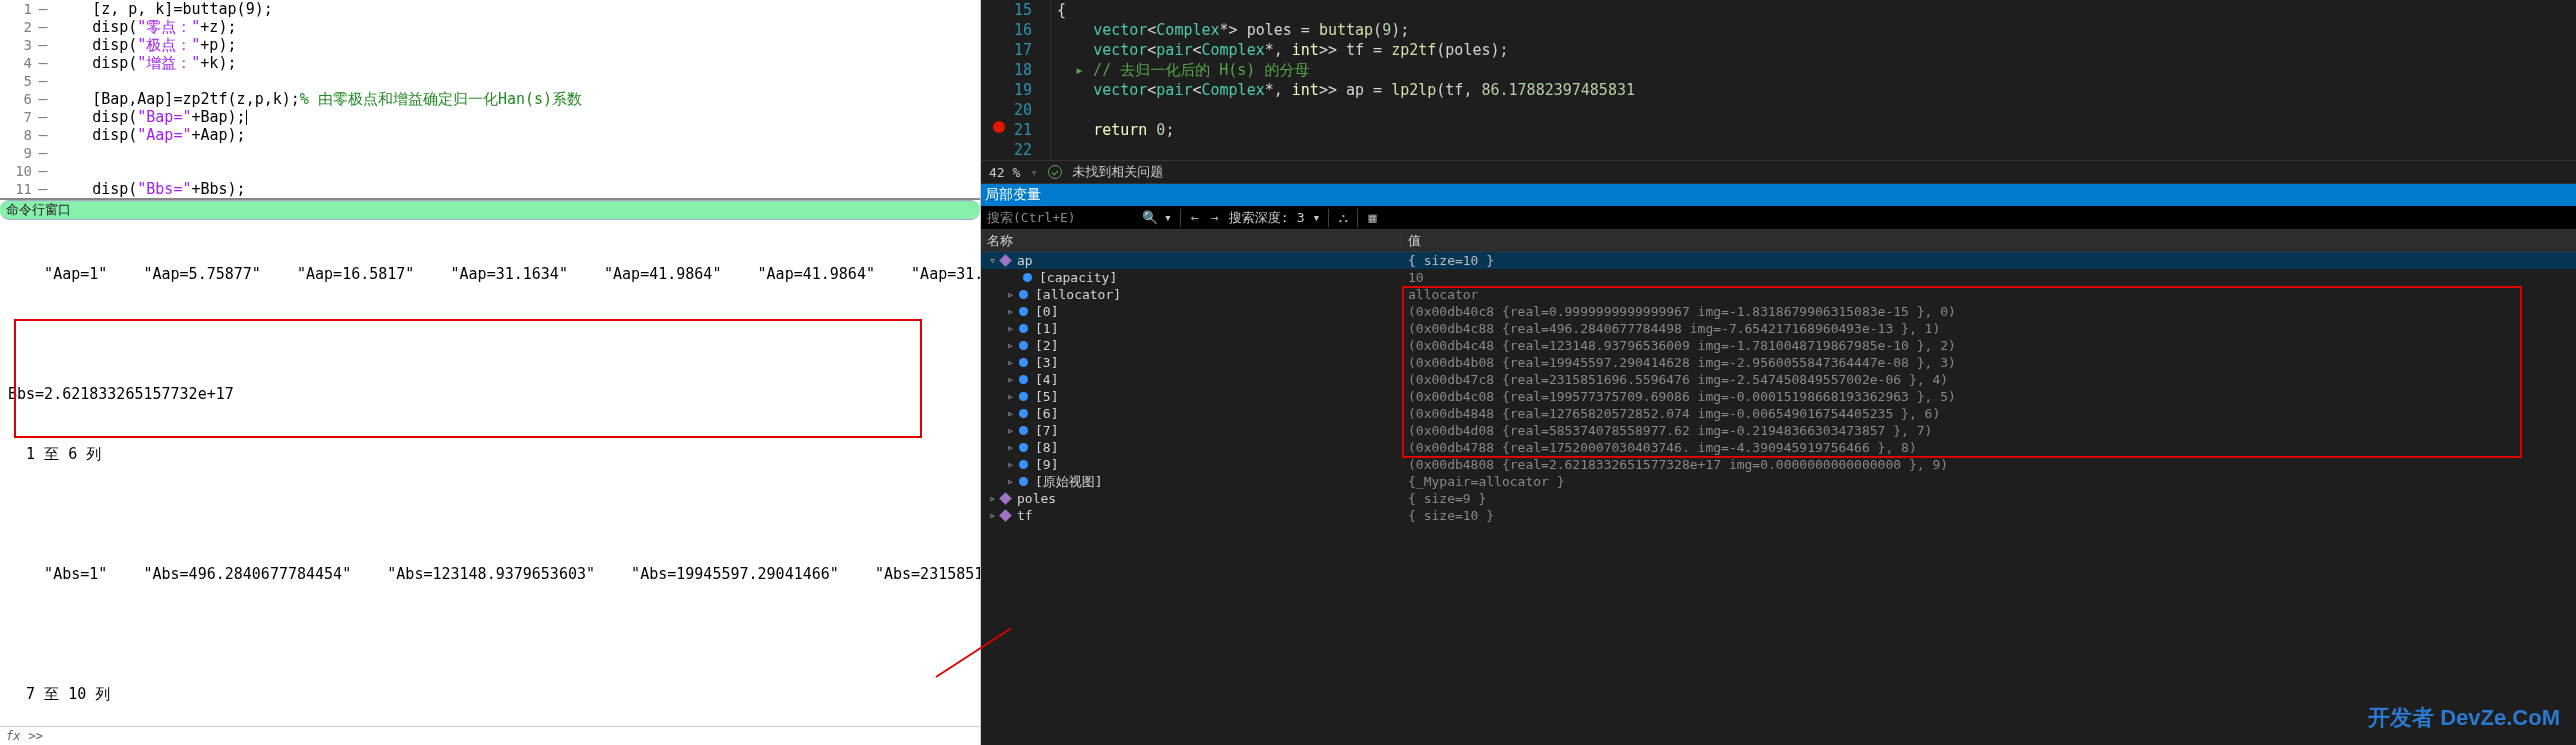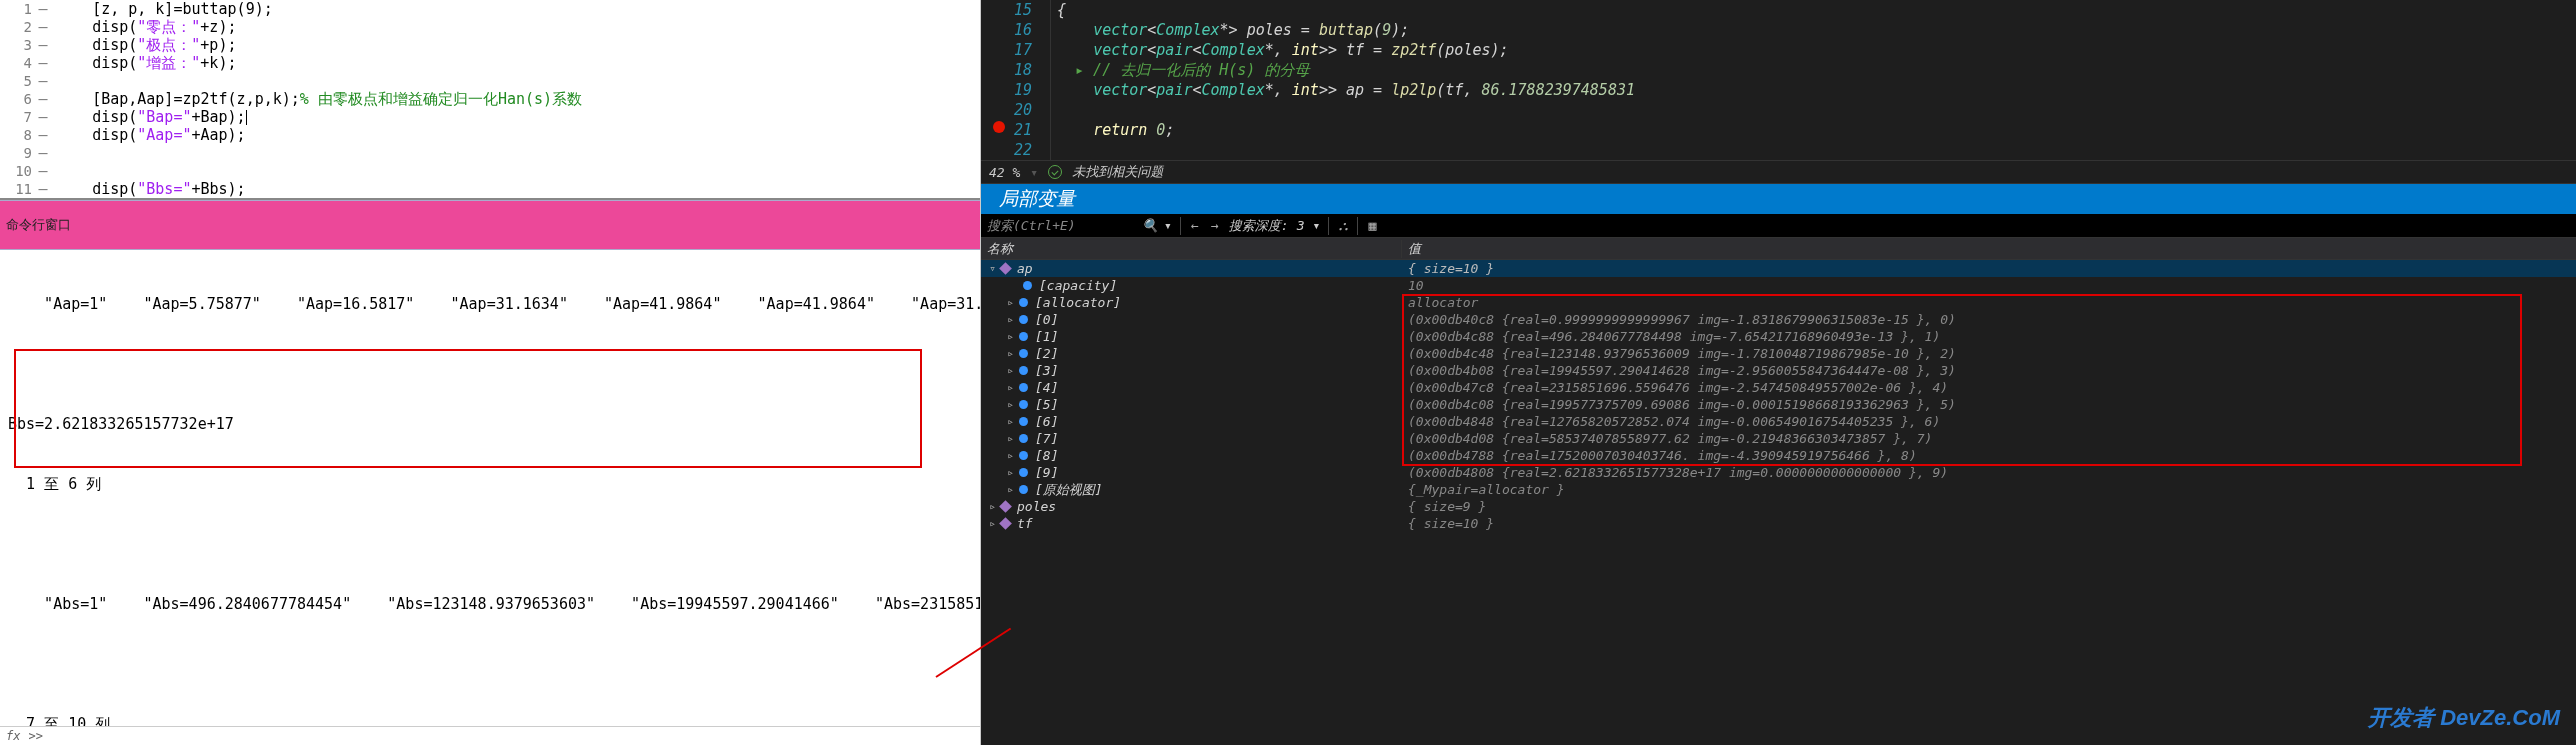--- a/index.html
+++ b/index.html
@@ -1,31 +1,31 @@
 <!DOCTYPE html>
 <html><head>
 <meta charset="utf-8">
 <style>
   * { margin: 0; padding: 0; box-sizing: border-box; }
   html, body { width: 2576px; height: 745px; overflow: hidden; font-family: 'Consolas', 'Microsoft YaHei', monospace; font-size: 16px; }
   .root { display: flex; width: 100%; height: 100%; }
   .left-pane { width: 981px; height: 100%; border-right: 1px solid #ccc; display: flex; flex-direction: column; background: #fff; }
-  .right-pane { width: 1595px; height: 100%; display: flex; flex-direction: column; background: #1e1e1e; color: #d4d4d4; position: relative; font-style: italic; }
+  .right-pane { width: 1595px; height: 100%; display: flex; flex-direction: column; background: #1e1e1e; color: #d4d4d4; position: relative; }
 
   
   .editor { flex: 0 0 auto; overflow: hidden; border-bottom: 2px solid #888; }
   .ed-line { display: flex; align-items: center; height: 18px; line-height: 18px; font-size: 15px; white-space: pre; }
   .gutter { width: 34px; text-align: right; color: #808080; padding-right: 2px; font-size: 14px; }
   .dash { width: 18px; text-align: center; color: #808080; }
   .code { padding-left: 4px; }
   .mstr { color: #a020f0; }
   .mcom { color: #228b22; }
   .cursor-bar { display:inline-block; width:1px; height:15px; background:#000; vertical-align:middle; }
 
-  .cmd-title { background: #ec4899; border-top:1px solid #aac; border-bottom:1px solid #aac; font-size: 13px; padding: 15px 6px; color:#222; }
+  .cmd-title { background: #86efac; border-top:1px solid #aac; border-bottom:1px solid #aac; font-size: 13px; padding: 0 6px; color:#222;border-radius:9px; }
   .cmd-body { flex: 1 1 auto; padding: 4px 8px; font-size: 15px; line-height: 20px; white-space: pre; overflow: hidden; position: relative; color:#000; }
   .redbox1 { position:absolute; top:99px; left:14px; width:908px; height:119px; border:2px solid #d00; }
   .cmd-foot { border-top:1px solid #ccc; display:flex; align-items:center; padding:2px 6px; color:#666; font-style:italic; font-size:12px; }
   .fx { font-style: italic; margin-right: 8px; }
 
   
   .vs-code { flex: 0 0 auto; background:#1e1e1e; display:flex; }
   .vs-gutter { width: 69px; background:#1e1e1e; }
   .vs-gut-line { height:20px; line-height:20px; text-align:right; padding-right:18px; color:#2b91af; font-size:15px; }
   .vs-body { flex:1 1 auto; padding-left:6px; border-left:1px solid #333; }
@@ -35,21 +35,21 @@
   .c-func { color:#dcdcaa; }
   .c-num { color:#b5cea8; }
   .c-com { color:#57a64a; }
   .c-plain { color:#d4d4d4; }
   .c-brace { color:#d4d4d4; }
 
   .vs-status { display:flex; align-items:center; background:#1e1e1e; border-top:1px solid #333; border-bottom:1px solid #333; height:24px; font-size:13px; padding:0 8px; gap:10px; color:#ccc; }
   .ok-circle { width:14px; height:14px; border:1px solid #57a64a; border-radius:50%; position:relative; }
   .ok-circle::after { content:""; position:absolute; left:3px; top:4px; width:5px; height:3px; border-left:1px solid #57a64a; border-bottom:1px solid #57a64a; transform:rotate(-45deg); }
 
-  .locals-title { background:#007acc; color:#fff; font-size:19px; padding:2px 18px; }
+  .locals-title { background:#007acc; color:#fff; font-size:14px; padding:2px 4px; }
   .search-row { display:flex; align-items:center; background:#000000; height:24px; font-size:13px; border-bottom:1px solid #333; }
   .search-in { flex:0 0 159px; padding:0 6px; color:#888; }
   .sep { width:1px; height:18px; background:#444; margin:0 4px; }
   .sicon { width:20px; text-align:center; color:#aaa; }
   .stxt { color:#ccc; padding:0 4px; }
 
   .grid-head { display:flex; background:#2d2d30; border-bottom:1px solid #333; font-size:13px; height:22px; align-items:center; }
   .col-name { width:421px; padding-left:6px; border-right:1px solid #333; }
   .col-val { flex:1 1 auto; padding-left:6px; }
 

